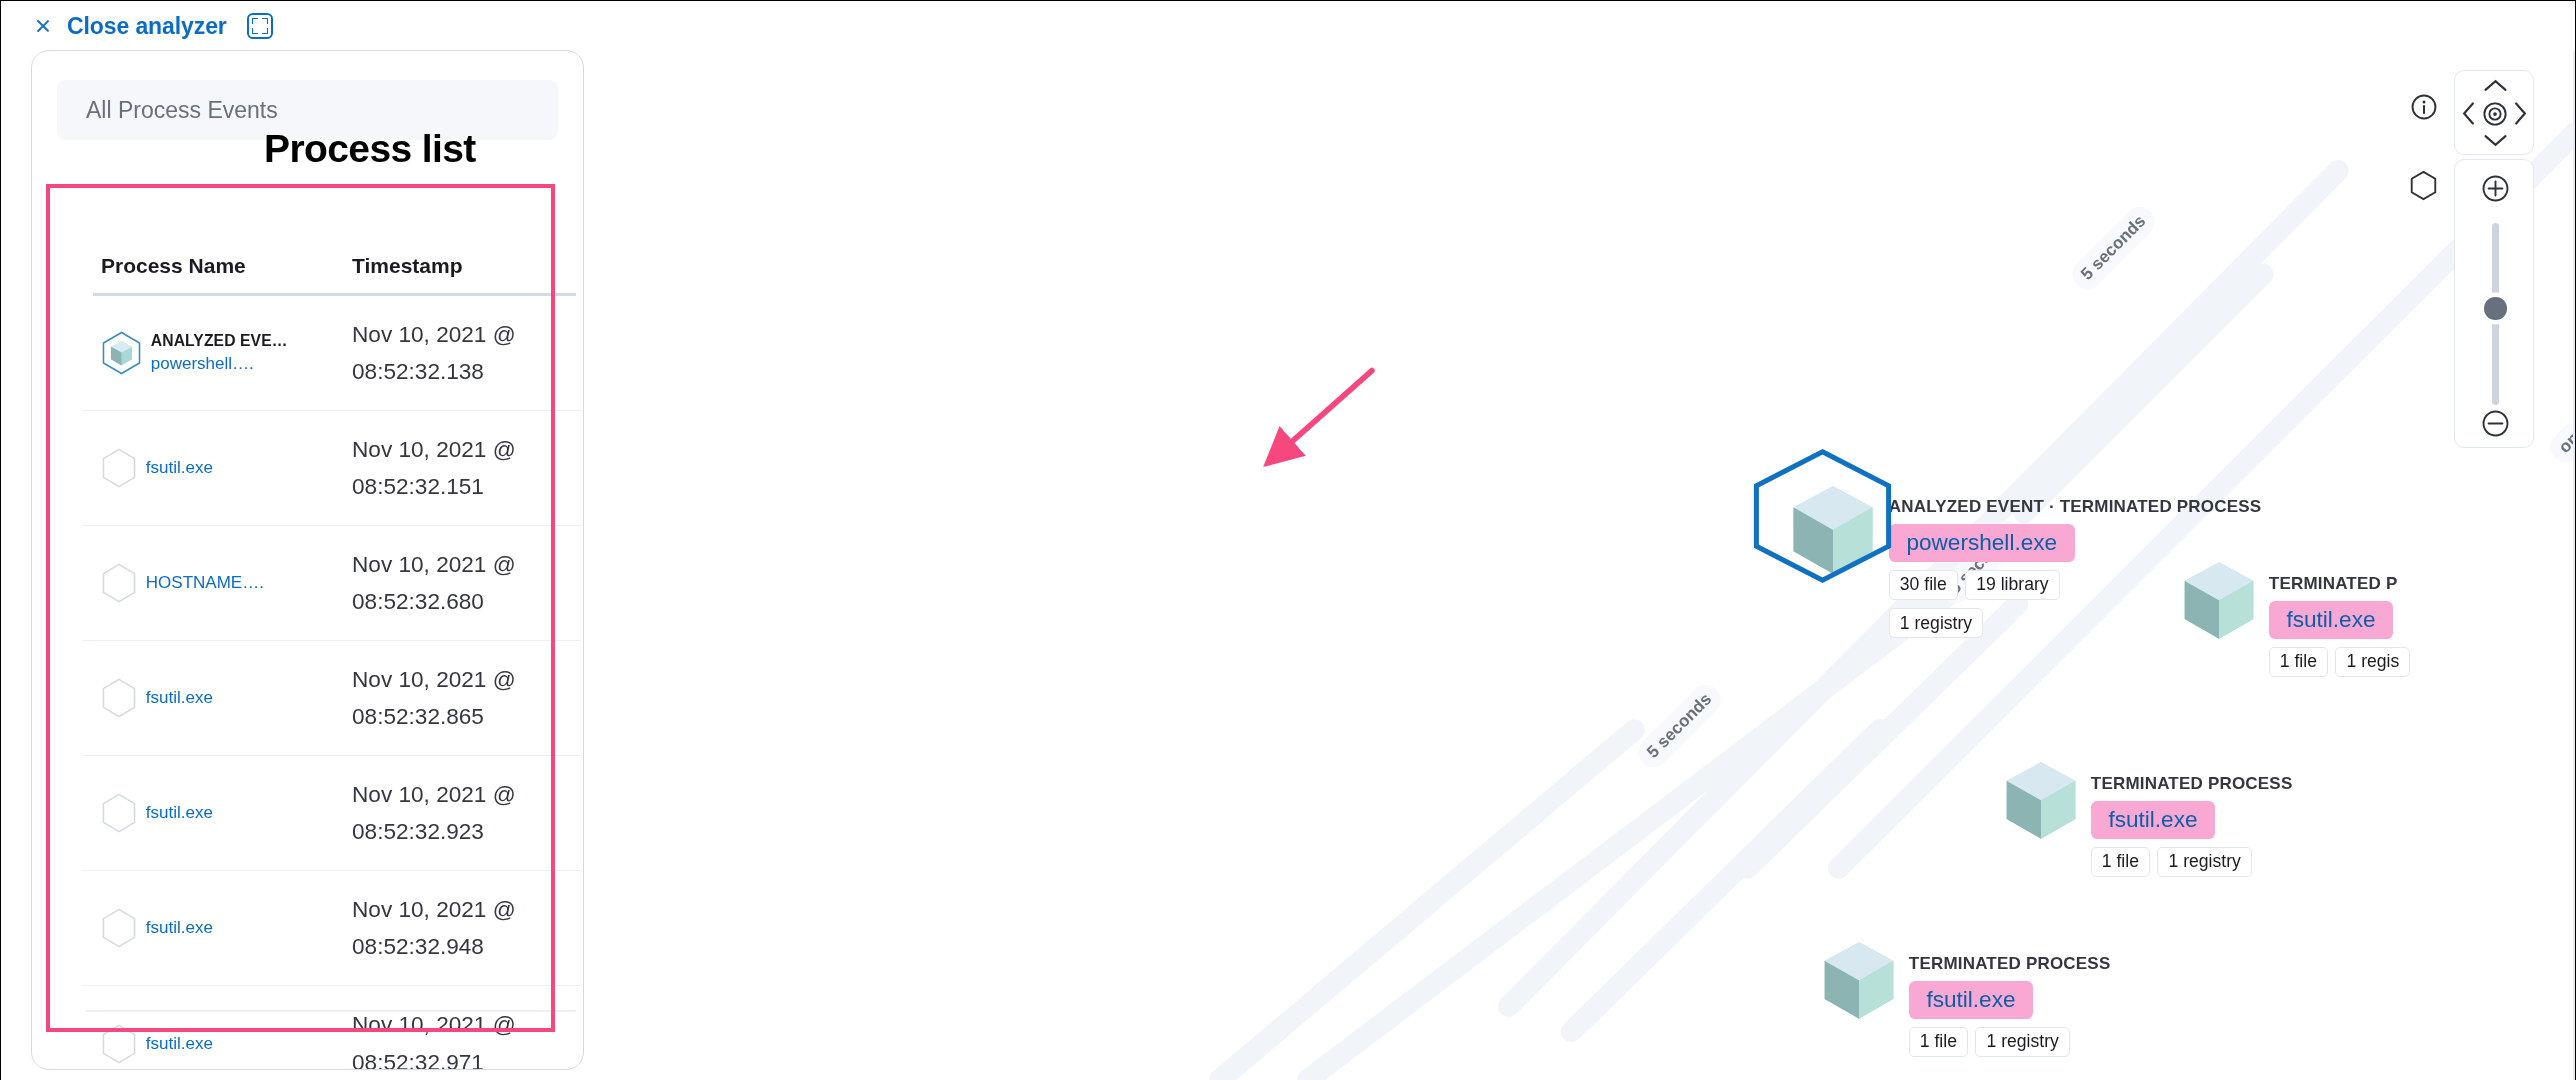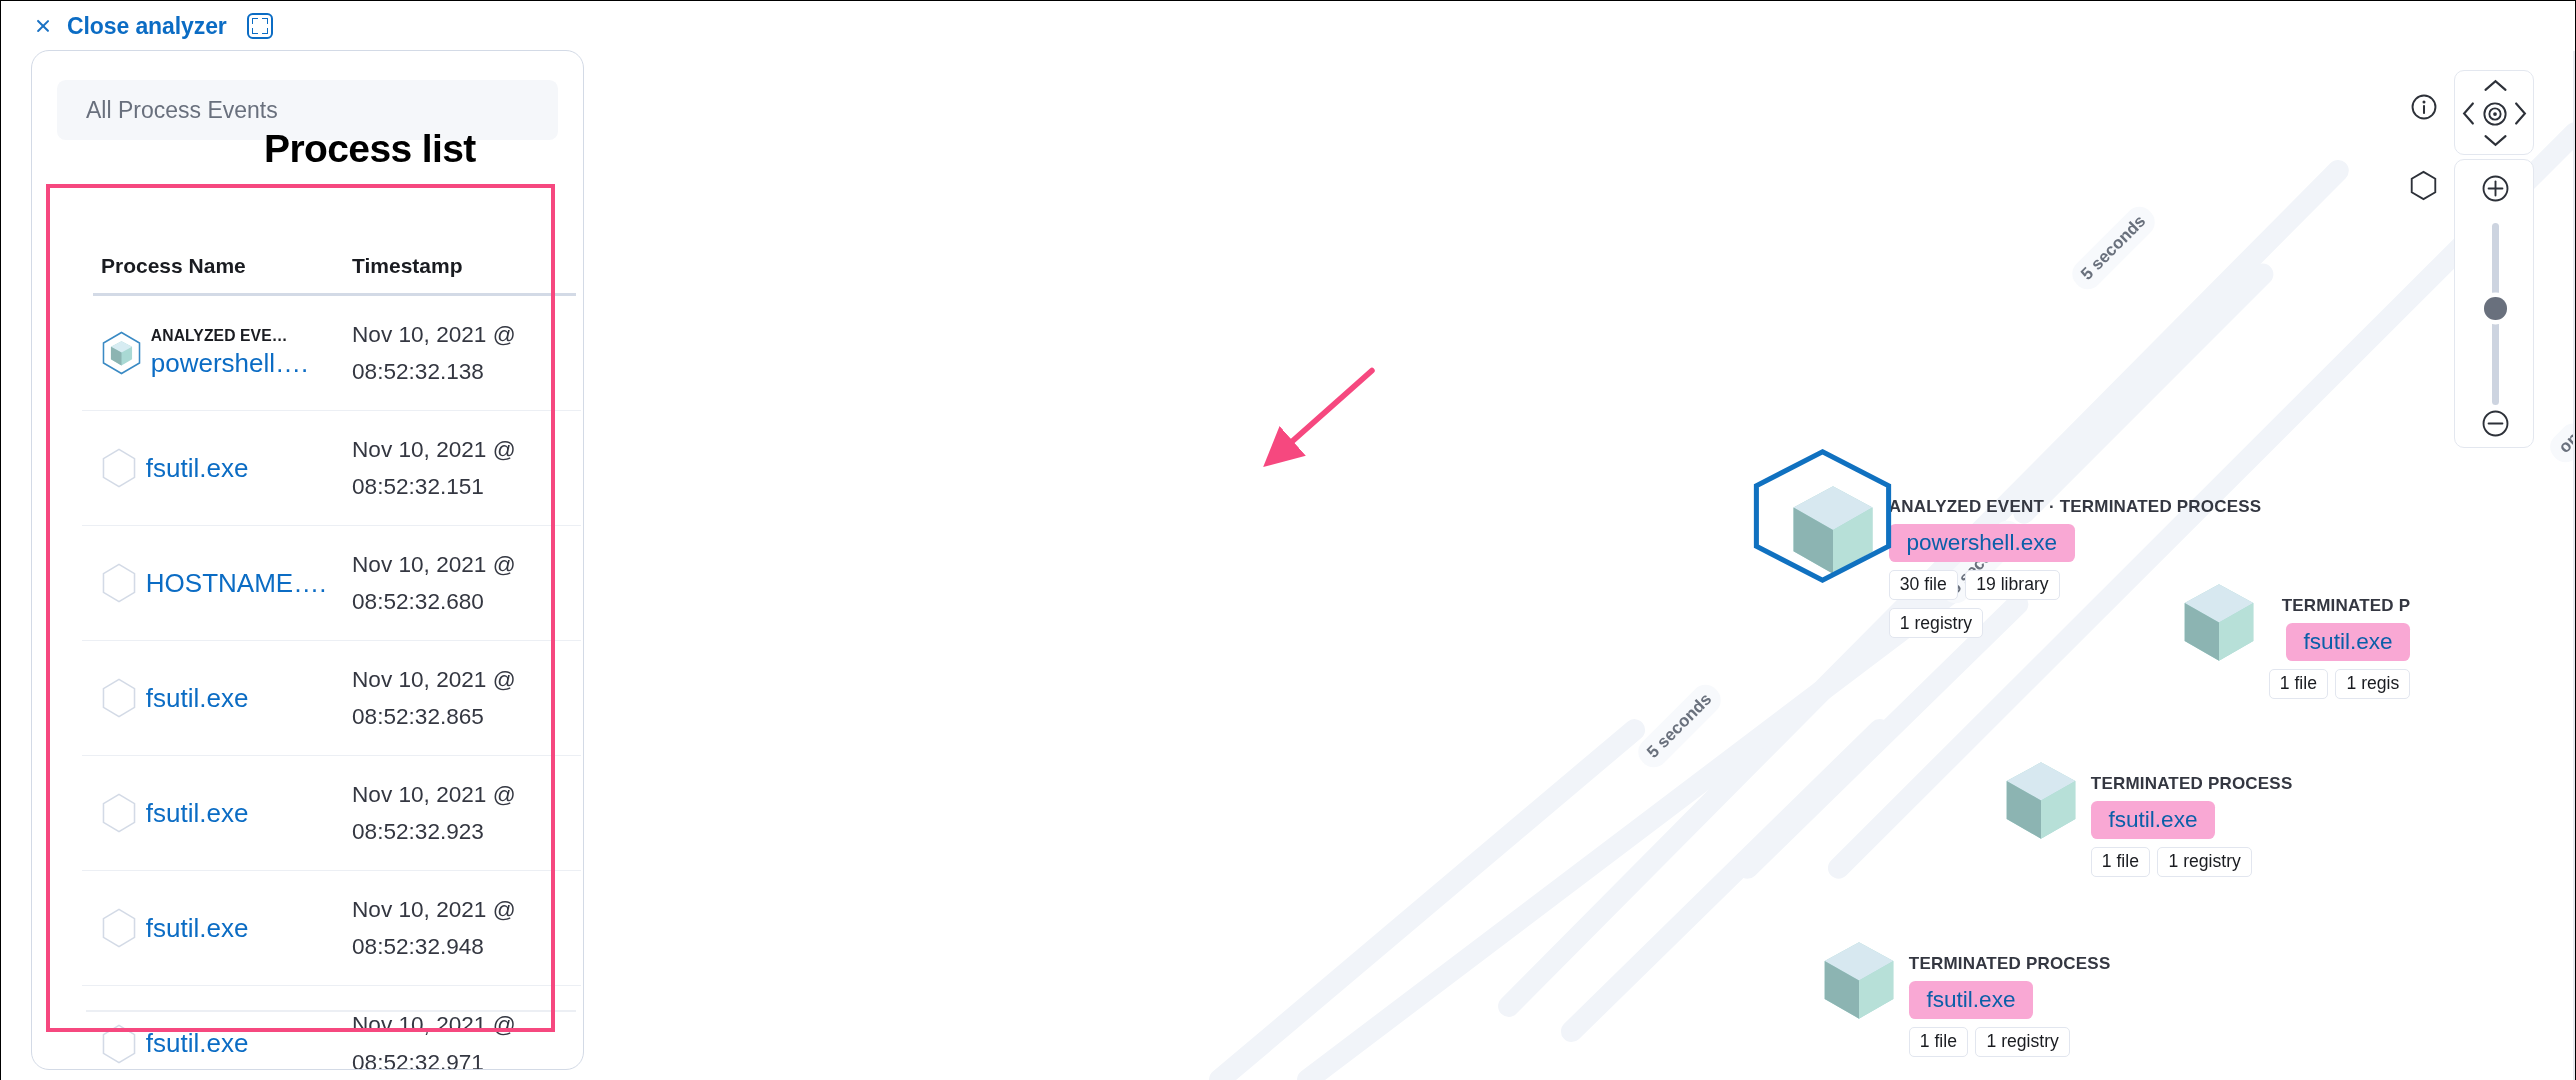--- a/index.html
+++ b/index.html
@@ -157,21 +157,21 @@
   .name-stack { display: flex; flex-direction: column; }
   .badge-analyzed {
     font-size: 15.7px;
     font-weight: 700;
     color: #1a1c21;
     letter-spacing: 0.1px;
     white-space: nowrap;
     margin-bottom: 3.8px;
   }
   .proc-link {
-    font-size: 26px;
+    font-size: 17px;
     color: #0b6cc4;
     white-space: nowrap;
   }
 
   
   .hex-outline {
     width: 36px; height: 40px;
     flex: 0 0 auto;
     position: relative;
   }
@@ -485,21 +485,21 @@
           <span class="node-pill-text">powershell.exe</span>
         </div>
         <div class="node-tags">
           <span class="tag">30 file</span>
           <span class="tag">19 library</span>
           <span class="tag">1 registry</span>
         </div>
       </div>
     </div>
 
-    <div class="node" style="left:1574px; top:529px;text-align:right;">
+    <div class="node" style="left:1574px; top:507px;">
       <div class="node-cube">
         <svg width="82" height="85" viewBox="0 0 150 156">
           <polygon points="75,8 138,42 138,112 75,148 12,112 12,42" fill="#a9d9d4"></polygon>
           <polygon points="75,8 138,42 75,78 12,42" fill="#d7e8f0"></polygon>
           <polygon points="12,42 75,78 75,148 12,112" fill="#8cb4b2"></polygon>
           <polygon points="75,78 138,42 138,112 75,148" fill="#b7e0d8"></polygon>
         </svg>
       </div>
       <div class="node-meta">
         <div class="node-kind">TERMINATED P</div>

